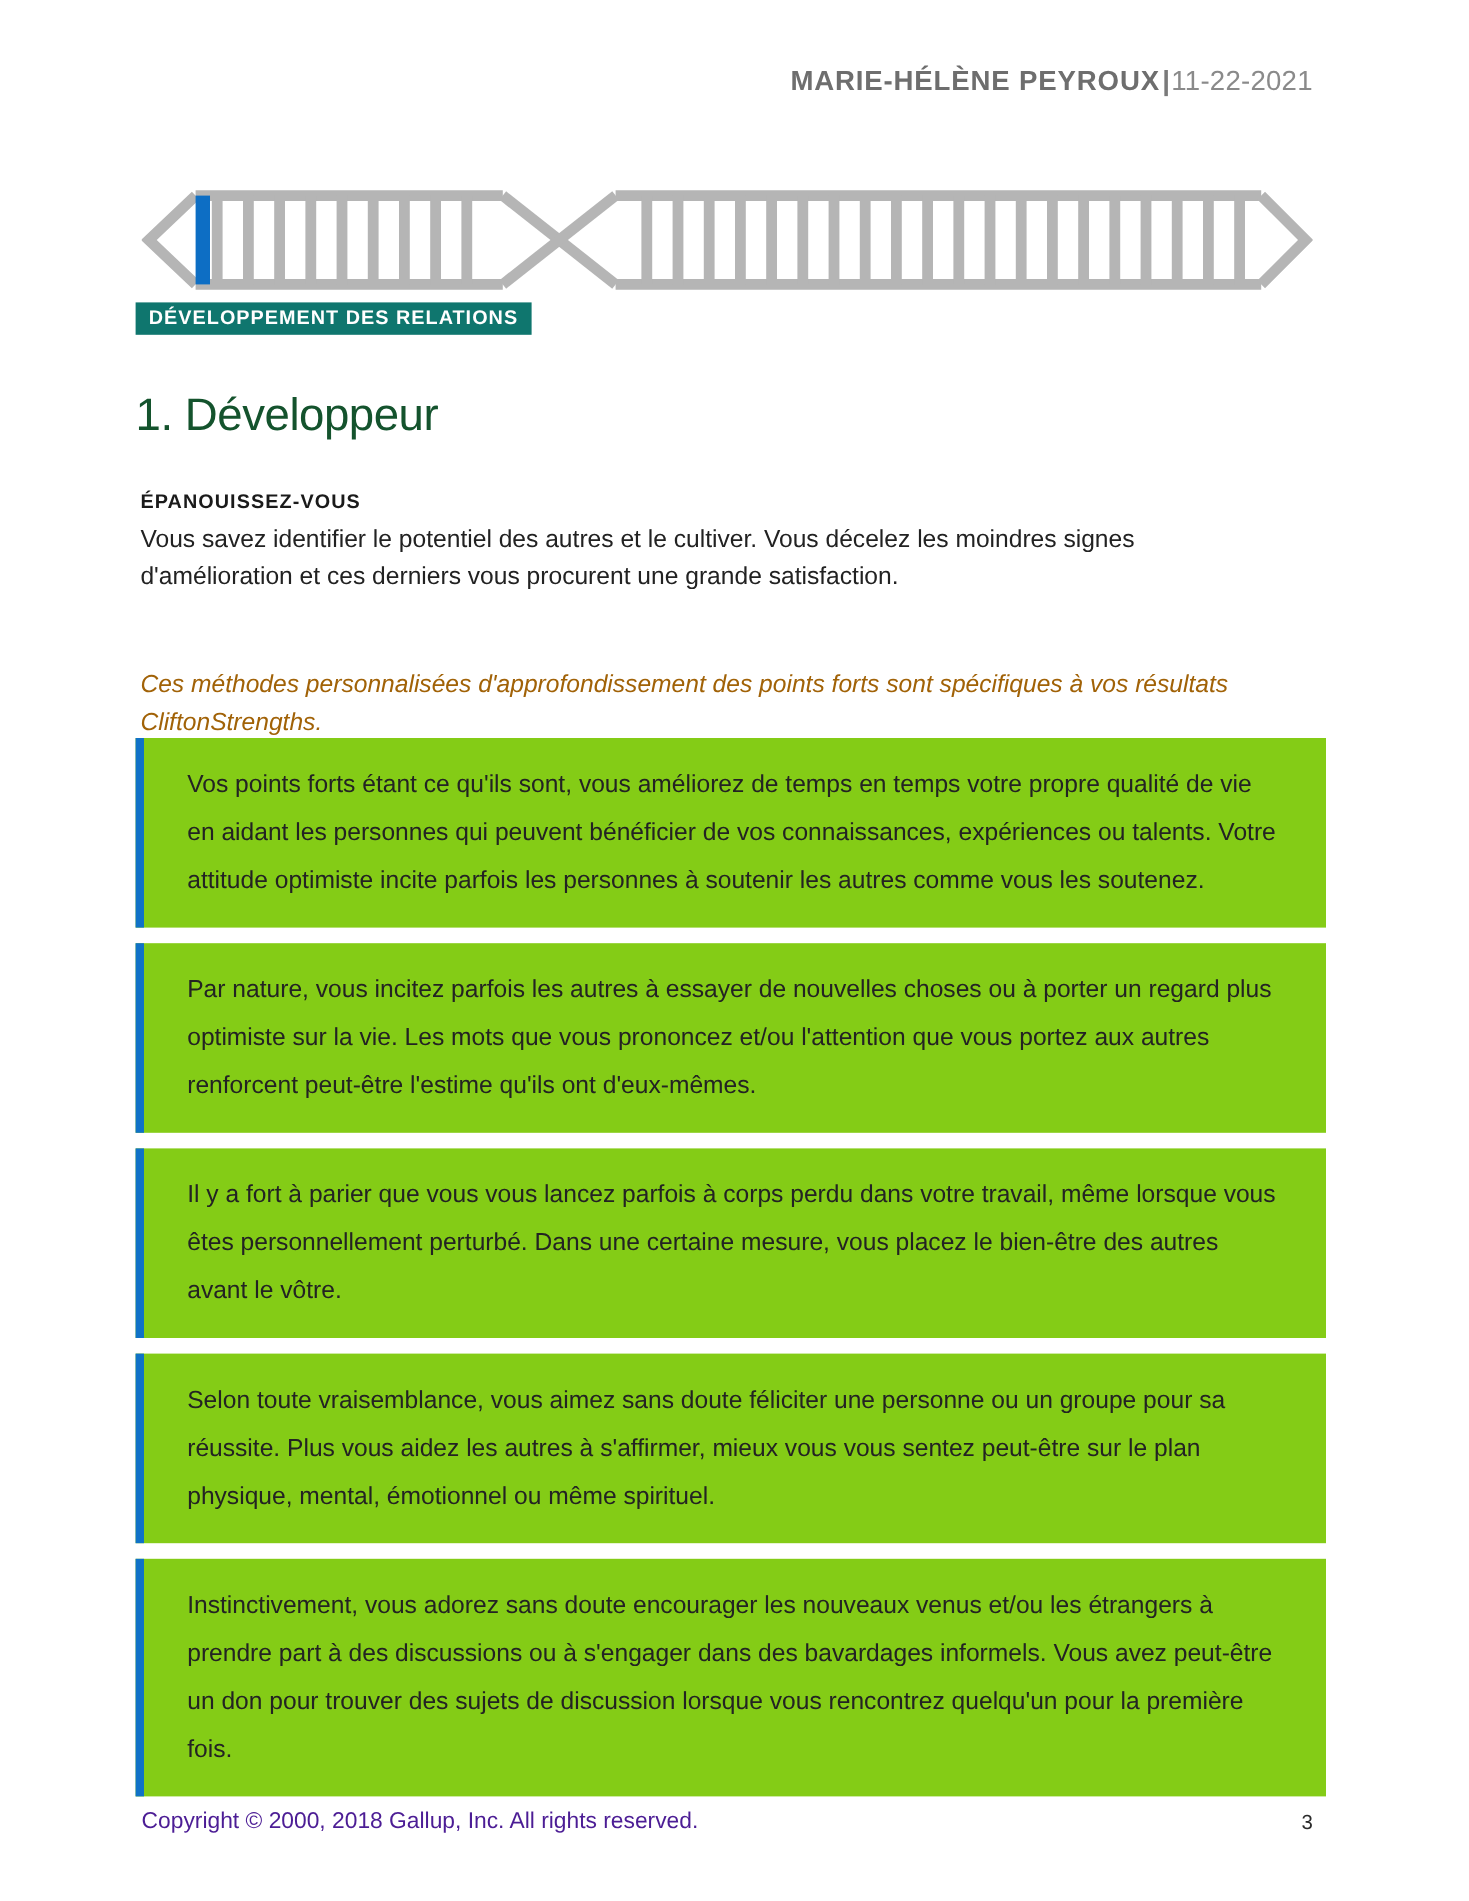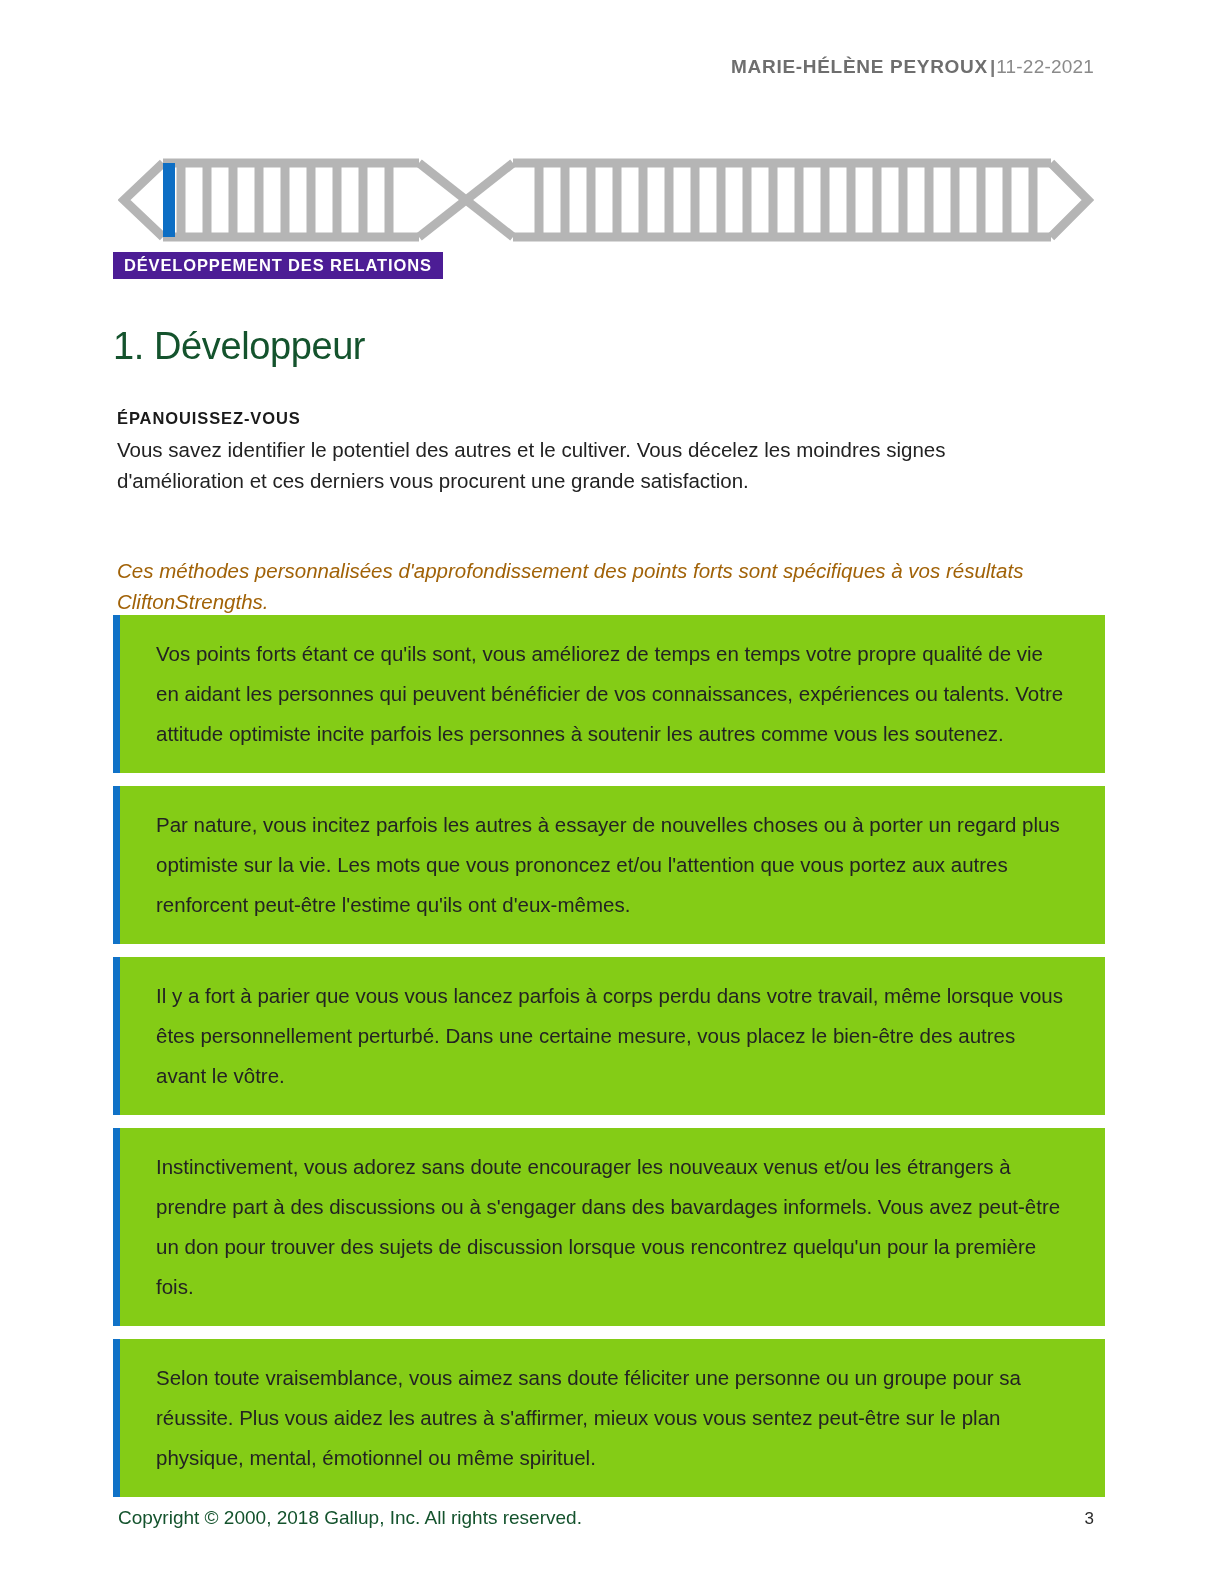--- a/index.html
+++ b/index.html
@@ -51,21 +51,21 @@
     letter-spacing: 0;
     position: relative;
     top: -3px;
     left: 1px;
   }
   .header-meta {
     position: absolute;
     right: 0;
     top: 12px;
     white-space: nowrap;
-    font-size: 19px;
+    font-size: 23px;
     line-height: 22px;
   }
   .header-name {
     font-weight: 700;
     color: #6e6e6e;
     letter-spacing: 0.7px;
   }
   .header-sep {
     font-weight: 700;
     color: #7a7a7a;
@@ -89,21 +89,21 @@
 
   
   .badge {
     position: absolute;
     left: 113px;
     top: 252px;
     height: 27px;
     display: inline-flex;
     align-items: center;
     padding: 0 11px 0 11px;
-    background: #4c1d95;
+    background: #0f766e;
     color: #ffffff;
     font-size: 16.5px;
     font-weight: 700;
     letter-spacing: 0.85px;
     line-height: 27px;
     white-space: nowrap;
     box-sizing: border-box;
   }
 
   
@@ -188,21 +188,21 @@
     left: 118px;
     top: 1505px;
     width: 976px;
     height: 28px;
   }
   .footer-copy {
     position: absolute;
     left: 0;
     top: 0;
     font-size: 19px;
-    color: #14532d;
+    color: #4c1d95;
     line-height: 26px;
     white-space: nowrap;
   }
   .footer-page {
     position: absolute;
     right: 0;
     top: 2px;
     font-size: 17px;
     color: #2b2b2b;
     line-height: 24px;
@@ -283,24 +283,24 @@
     <div class="card">
       <div class="card-text">Vos points forts étant ce qu'ils sont, vous améliorez de temps en temps votre propre qualité de vie en aidant les personnes qui peuvent bénéficier de vos connaissances, expériences ou talents. Votre attitude optimiste incite parfois les personnes à soutenir les autres comme vous les soutenez.</div>
     </div>
     <div class="card">
       <div class="card-text">Par nature, vous incitez parfois les autres à essayer de nouvelles choses ou à porter un regard plus optimiste sur la vie. Les mots que vous prononcez et/ou l'attention que vous portez aux autres renforcent peut-être l'estime qu'ils ont d'eux-mêmes.</div>
     </div>
     <div class="card">
       <div class="card-text">Il y a fort à parier que vous vous lancez parfois à corps perdu dans votre travail, même lorsque vous êtes personnellement perturbé. Dans une certaine mesure, vous placez le bien-être des autres avant le vôtre.</div>
     </div>
     <div class="card">
+      <div class="card-text">Selon toute vraisemblance, vous aimez sans doute féliciter une personne ou un groupe pour sa réussite. Plus vous aidez les autres à s'affirmer, mieux vous vous sentez peut-être sur le plan physique, mental, émotionnel ou même spirituel.</div>
+    </div>
+    <div class="card">
       <div class="card-text">Instinctivement, vous adorez sans doute encourager les nouveaux venus et/ou les étrangers à prendre part à des discussions ou à s'engager dans des bavardages informels. Vous avez peut-être un don pour trouver des sujets de discussion lorsque vous rencontrez quelqu'un pour la première fois.</div>
-    </div>
-    <div class="card">
-      <div class="card-text">Selon toute vraisemblance, vous aimez sans doute féliciter une personne ou un groupe pour sa réussite. Plus vous aidez les autres à s'affirmer, mieux vous vous sentez peut-être sur le plan physique, mental, émotionnel ou même spirituel.</div>
     </div>
   </div>
 
   <div class="footer">
     <div class="footer-copy">Copyright © 2000, 2018 Gallup, Inc. All rights reserved.</div>
     <div class="footer-page">3</div>
   </div>
 
 </div>
 

